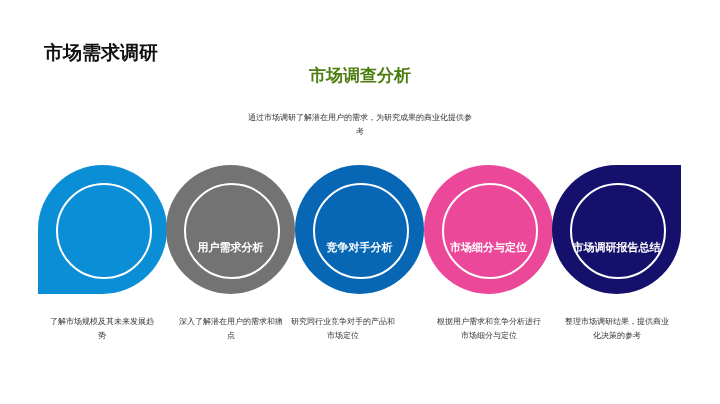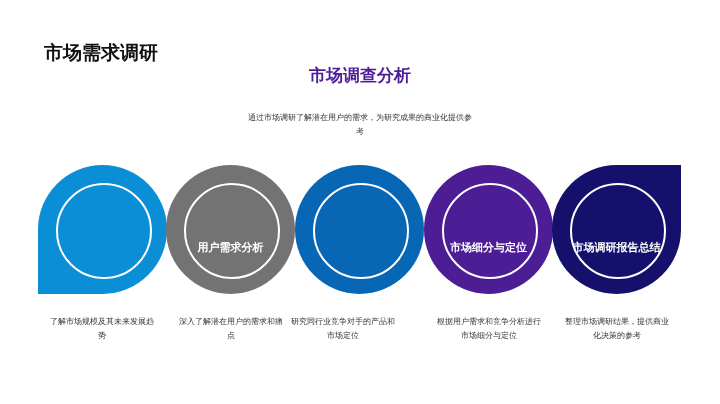--- a/index.html
+++ b/index.html
@@ -9,21 +9,21 @@
       font-family: "DejaVu Sans", "Liberation Sans", sans-serif;
       color: #111111;
     }
     .page-title {
       position: absolute; left: 44px; top: 40px;
       font-size: 19px; font-weight: bold; color: #111;
       letter-spacing: 0px;
     }
     .section-title {
       position: absolute; left: 0; width: 720px; top: 64px;
-      text-align: center; font-size: 17px; font-weight: bold; color: #4c1d95;
+      text-align: center; font-size: 17px; font-weight: bold; color: #4d7c0f;
       padding-left: 0px; box-sizing: border-box;
     }
     .section-title span { display: inline-block; margin-left: 0px; transform: translateX(0px); }
     .intro {
       position: absolute; left: 245px; width: 230px; top: 111px;
       text-align: center; font-size: 8px; line-height: 14px; color: #333;
     }
     .shape {
       position: absolute; top: 165px; width: 129px; height: 129px;
       border-radius: 50%;
@@ -59,23 +59,24 @@
   <div class="ring"></div>
 </div>
 
 <div class="shape" style="left:166px; background:#737373;">
   <div class="ring"></div>
   <div class="shape-label">用户需求分析</div>
 </div>
 
 <div class="shape" style="left:295px; background:#0867b5;">
   <div class="ring"></div>
+  <div class="shape-label">竞争对手分析</div>
 </div>
 
-<div class="shape" style="left:424px; background:#4c1d95;">
+<div class="shape" style="left:424px; background:#ec4899;">
   <div class="ring"></div>
   <div class="shape-label">市场细分与定位</div>
 </div>
 
 <div class="shape last" style="left:552px; background:#15106b;text-decoration:underline;">
   <div class="ring"></div>
   <div class="shape-label">市场调研报告总结</div>
 </div>
 
 <div class="desc" style="left:47px;">了解市场规模及其未来发展趋势</div>

